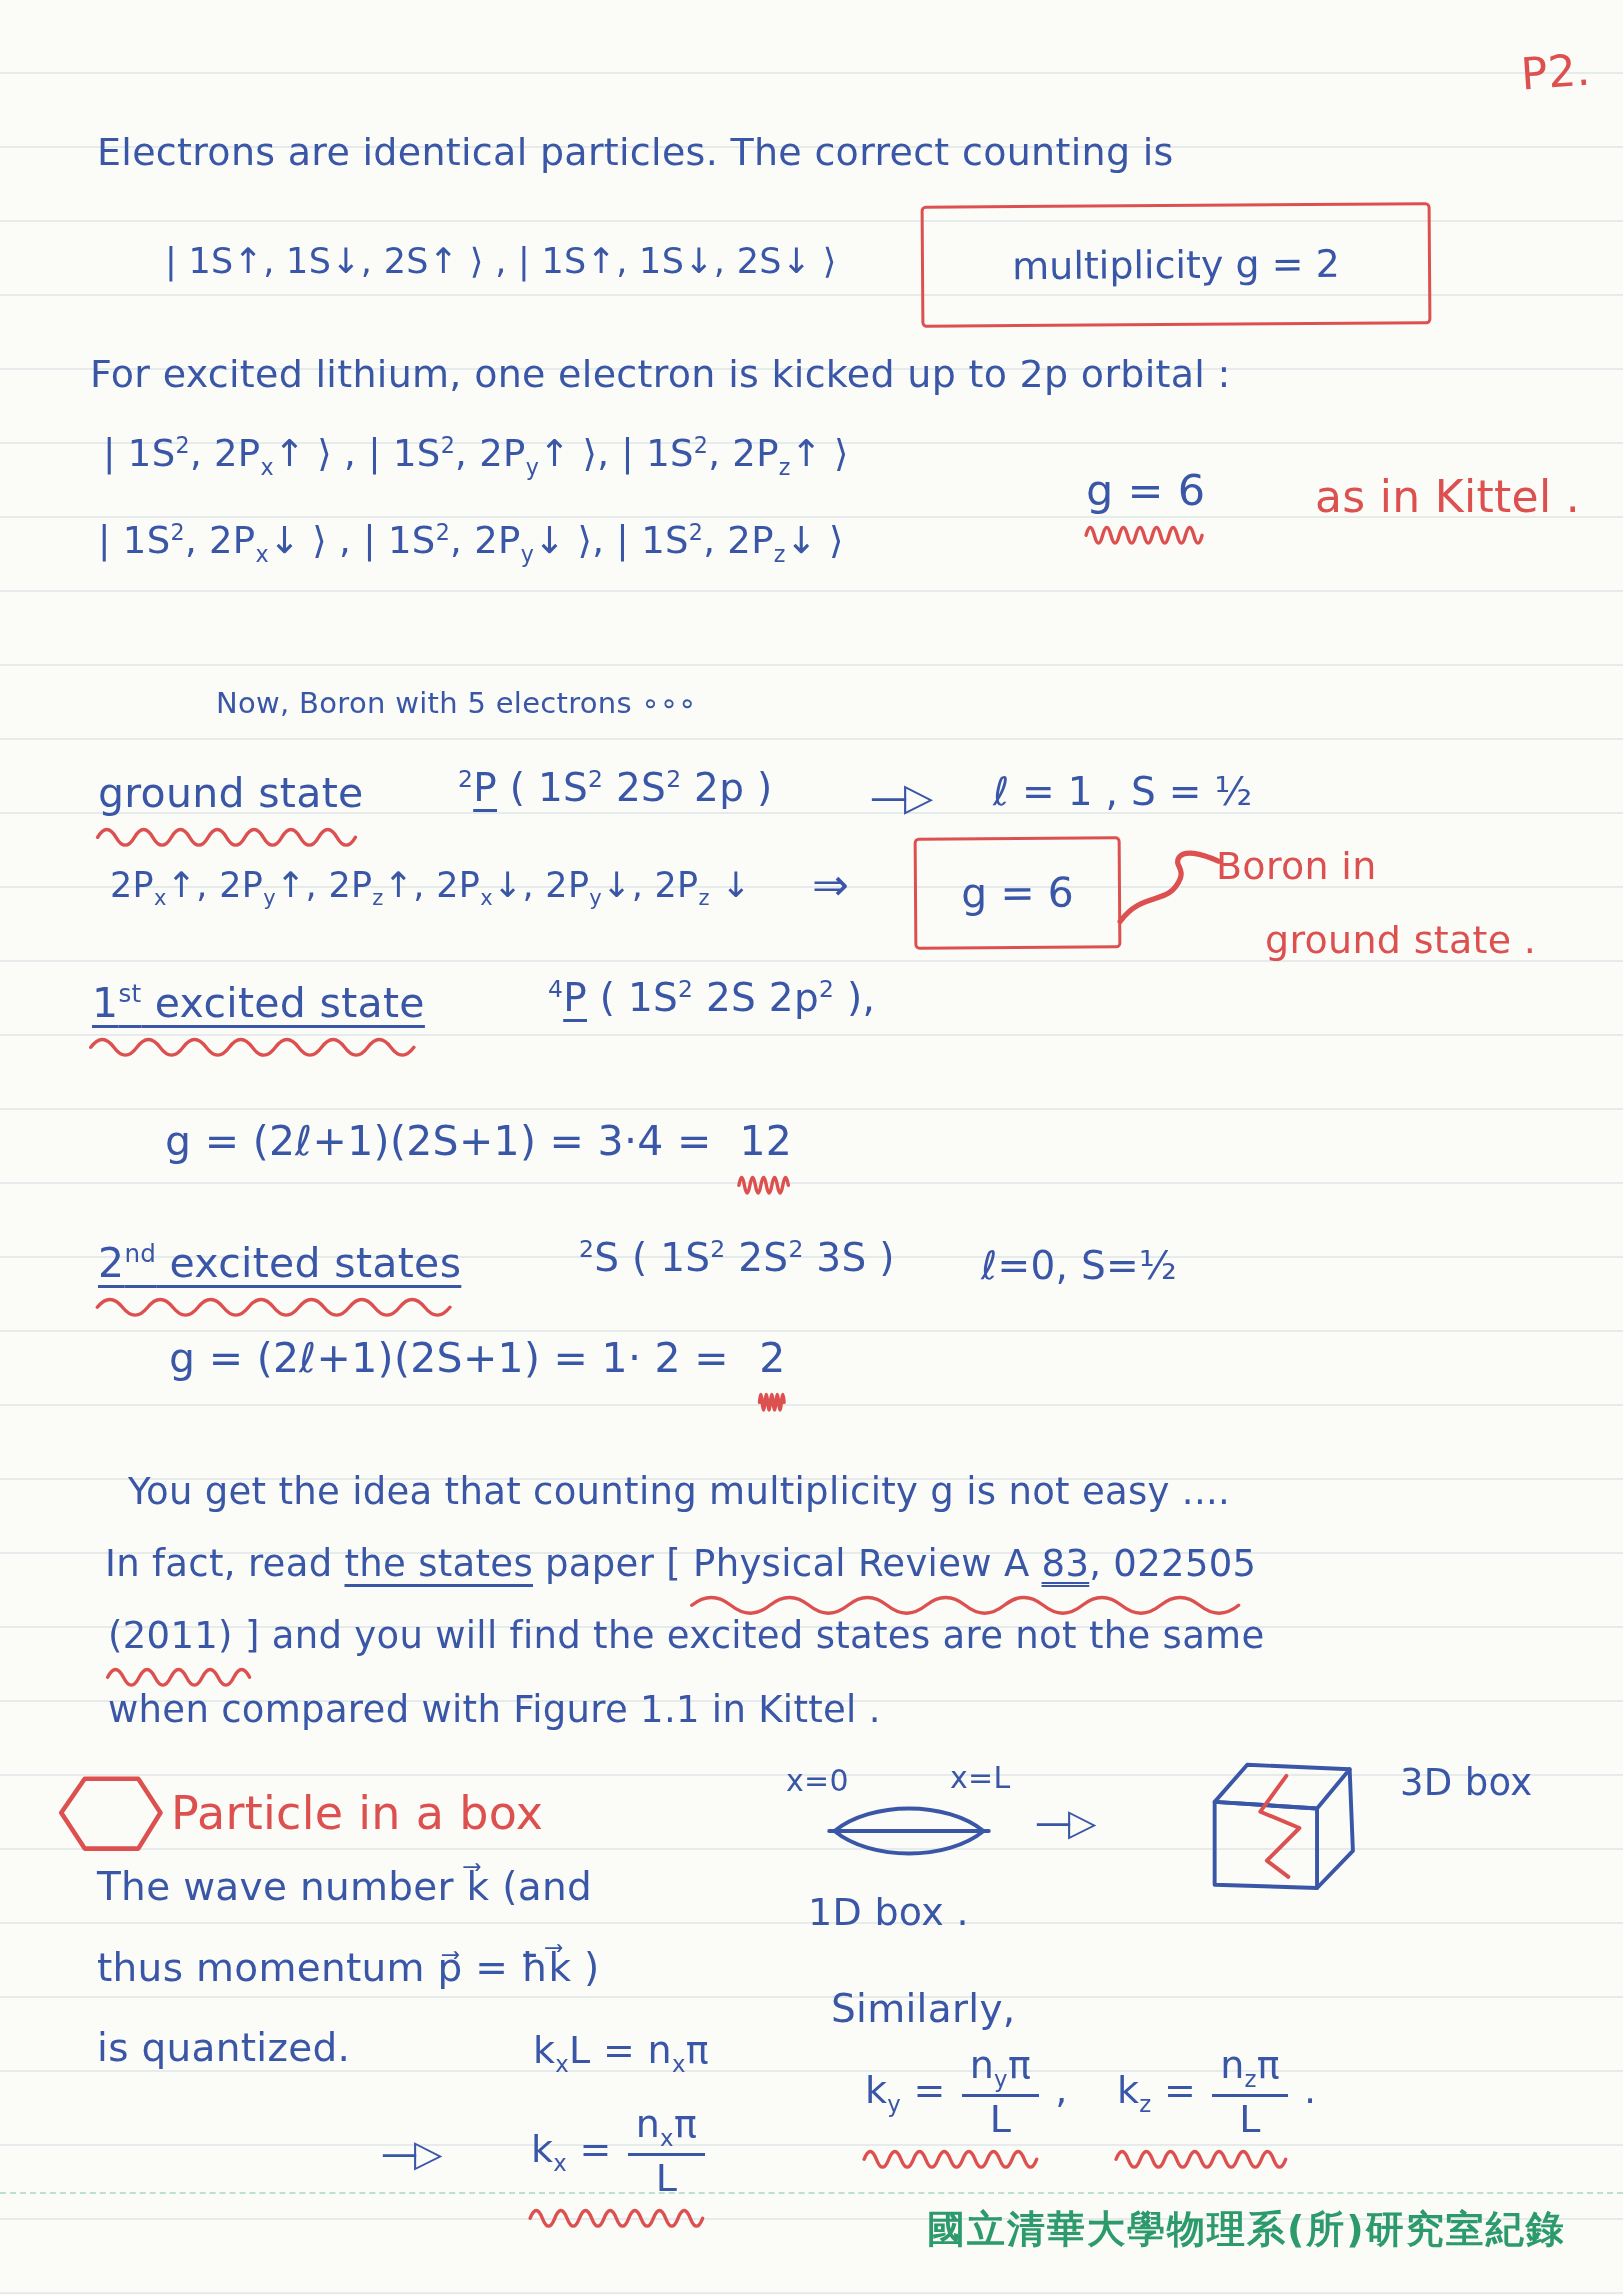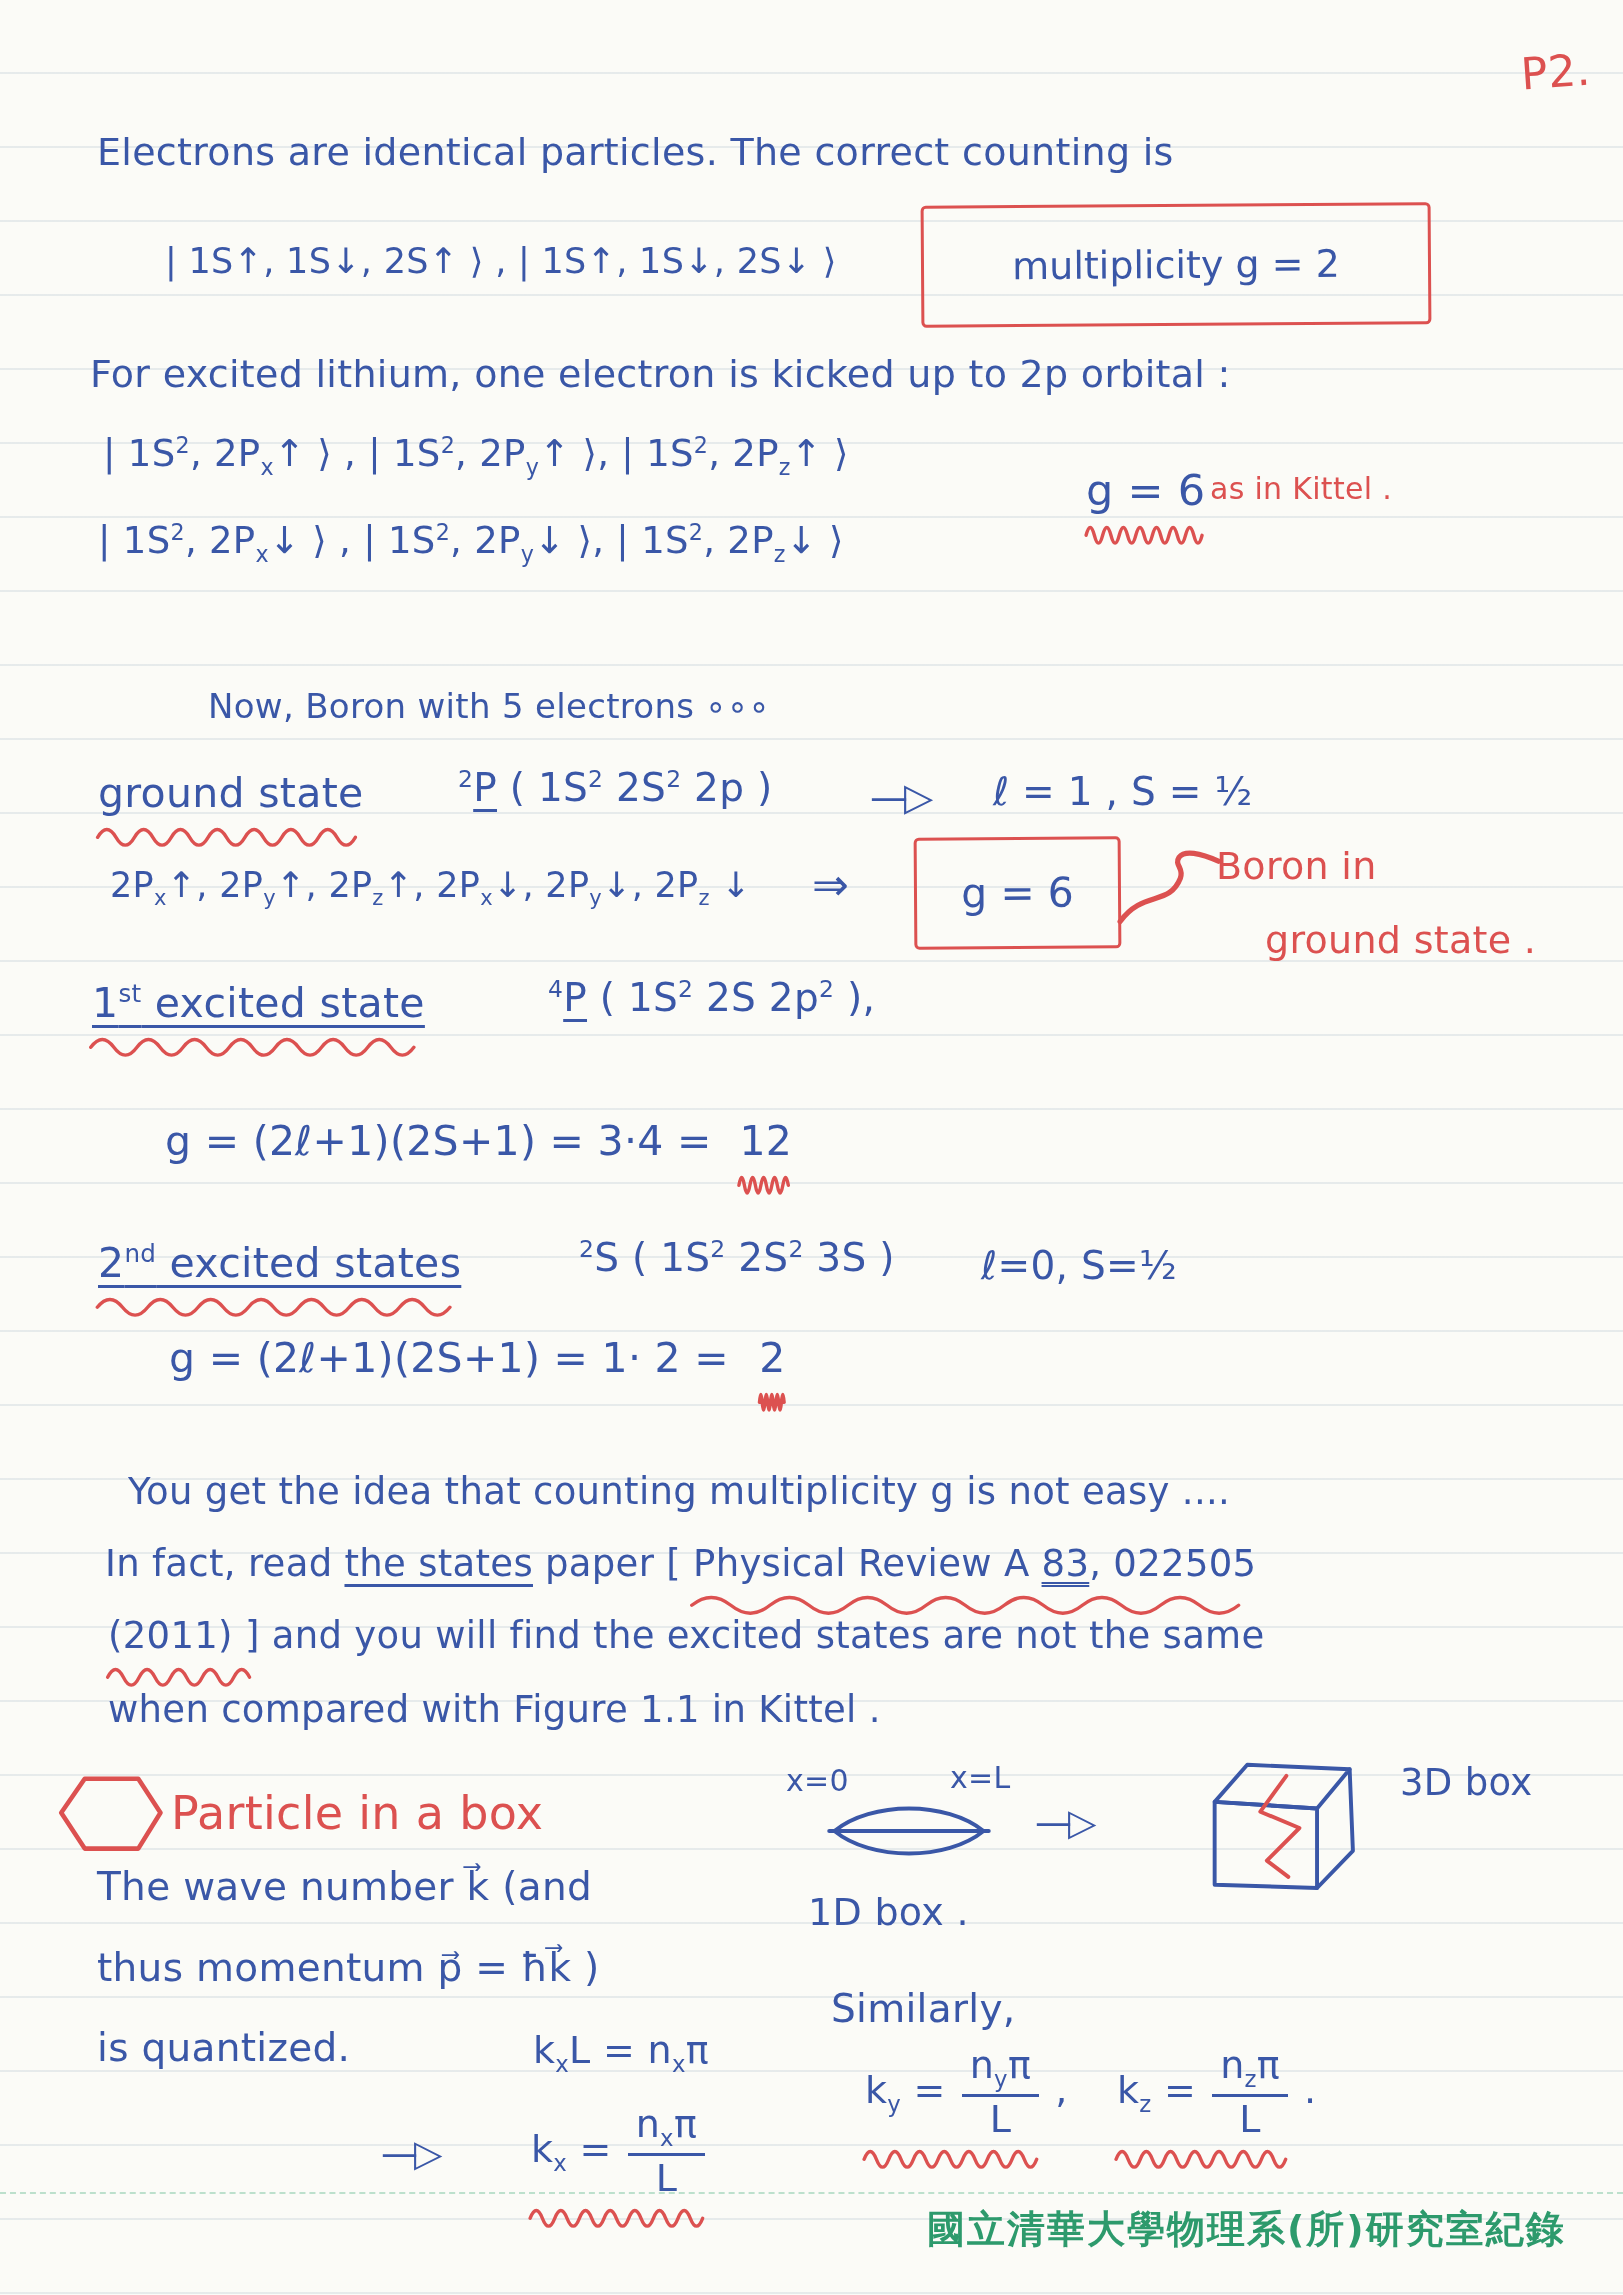--- a/index.html
+++ b/index.html
@@ -55,25 +55,25 @@
 
   <div class="line" style="left:1086px; top:466px; font-size:43px;">
     <span class="sq-wrap">
       <span>g = 6</span>
       <svg class="squiggle" viewBox="0 0 120 14" preserveAspectRatio="none">
         <path d="M2,11 Q6,1 10,11 T18,11 T26,11 T34,11 T42,11 T50,11 T58,11 T66,11 T74,11 T82,11 T90,11 T98,11 T106,11 T114,11"></path>
       </svg>
     </span>
   </div>
 
-  <div class="line red" style="left:1210px; top:472px; font-size:30px;">as in Kittel .</div>
+  <div class="line red" style="left:1315px; top:472px; font-size:44px;">as in Kittel .</div>
 
   <div class="line" style="left:98px; top:520px; font-size:37px;">| 1S<sup>2</sup>, 2P<sub>x</sub>↓ ⟩ ,   | 1S<sup>2</sup>, 2P<sub>y</sub>↓ ⟩,   | 1S<sup>2</sup>, 2P<sub>z</sub>↓ ⟩</div>
 
-  <div class="line" style="left:208px; top:687px; font-size:34px;text-align:right;">Now,  Boron with 5 electrons ∘∘∘</div>
+  <div class="line" style="left:216px; top:687px; font-size:29px;text-align:right;">Now,  Boron with 5 electrons ∘∘∘</div>
 
   <div class="line" style="left:98px; top:770px; font-size:41px;">
     <span class="sq-wrap">
       <span>ground state</span>
       <svg class="squiggle" viewBox="0 0 120 14" preserveAspectRatio="none">
         <path d="M2,11 Q6,1 10,11 T18,11 T26,11 T34,11 T42,11 T50,11 T58,11 T66,11 T74,11 T82,11 T90,11 T98,11 T106,11 T114,11"></path>
       </svg>
     </span>
   </div>
   <div class="line" style="left:458px; top:766px; font-size:39px;"><sup>2</sup><span class="ul">P</span>    ( 1S<sup>2</sup> 2S<sup>2</sup> 2p )</div>

